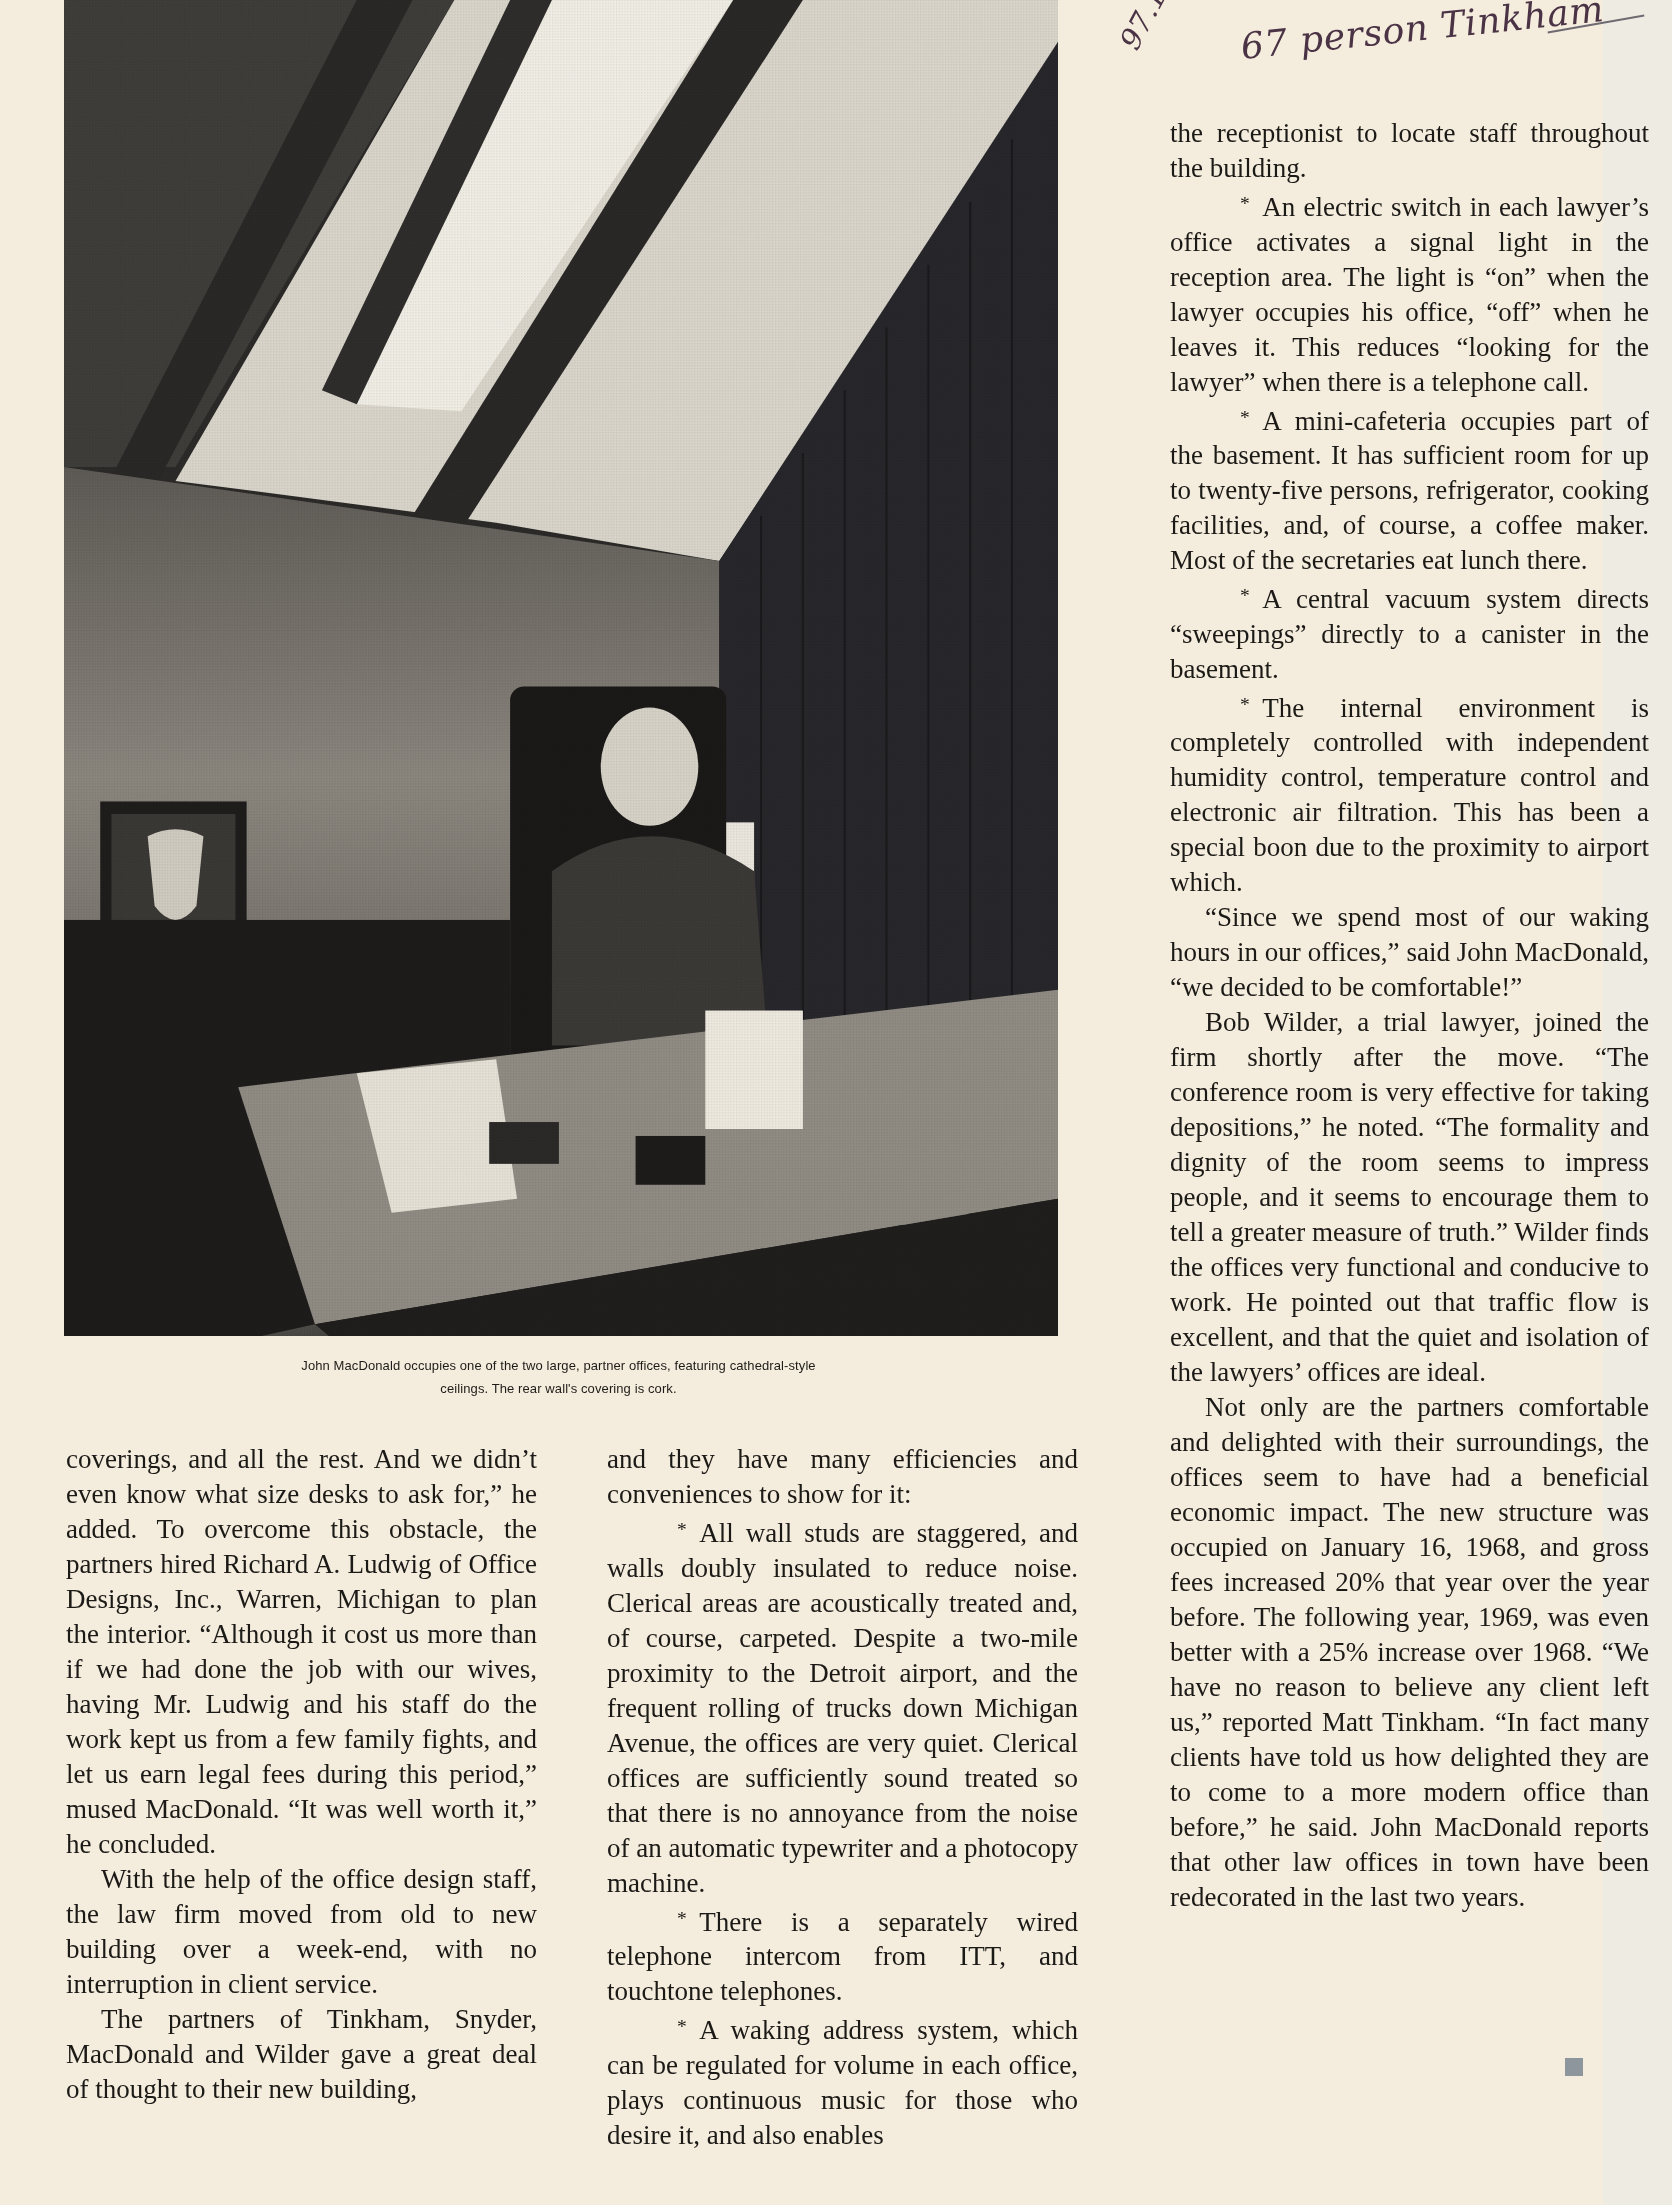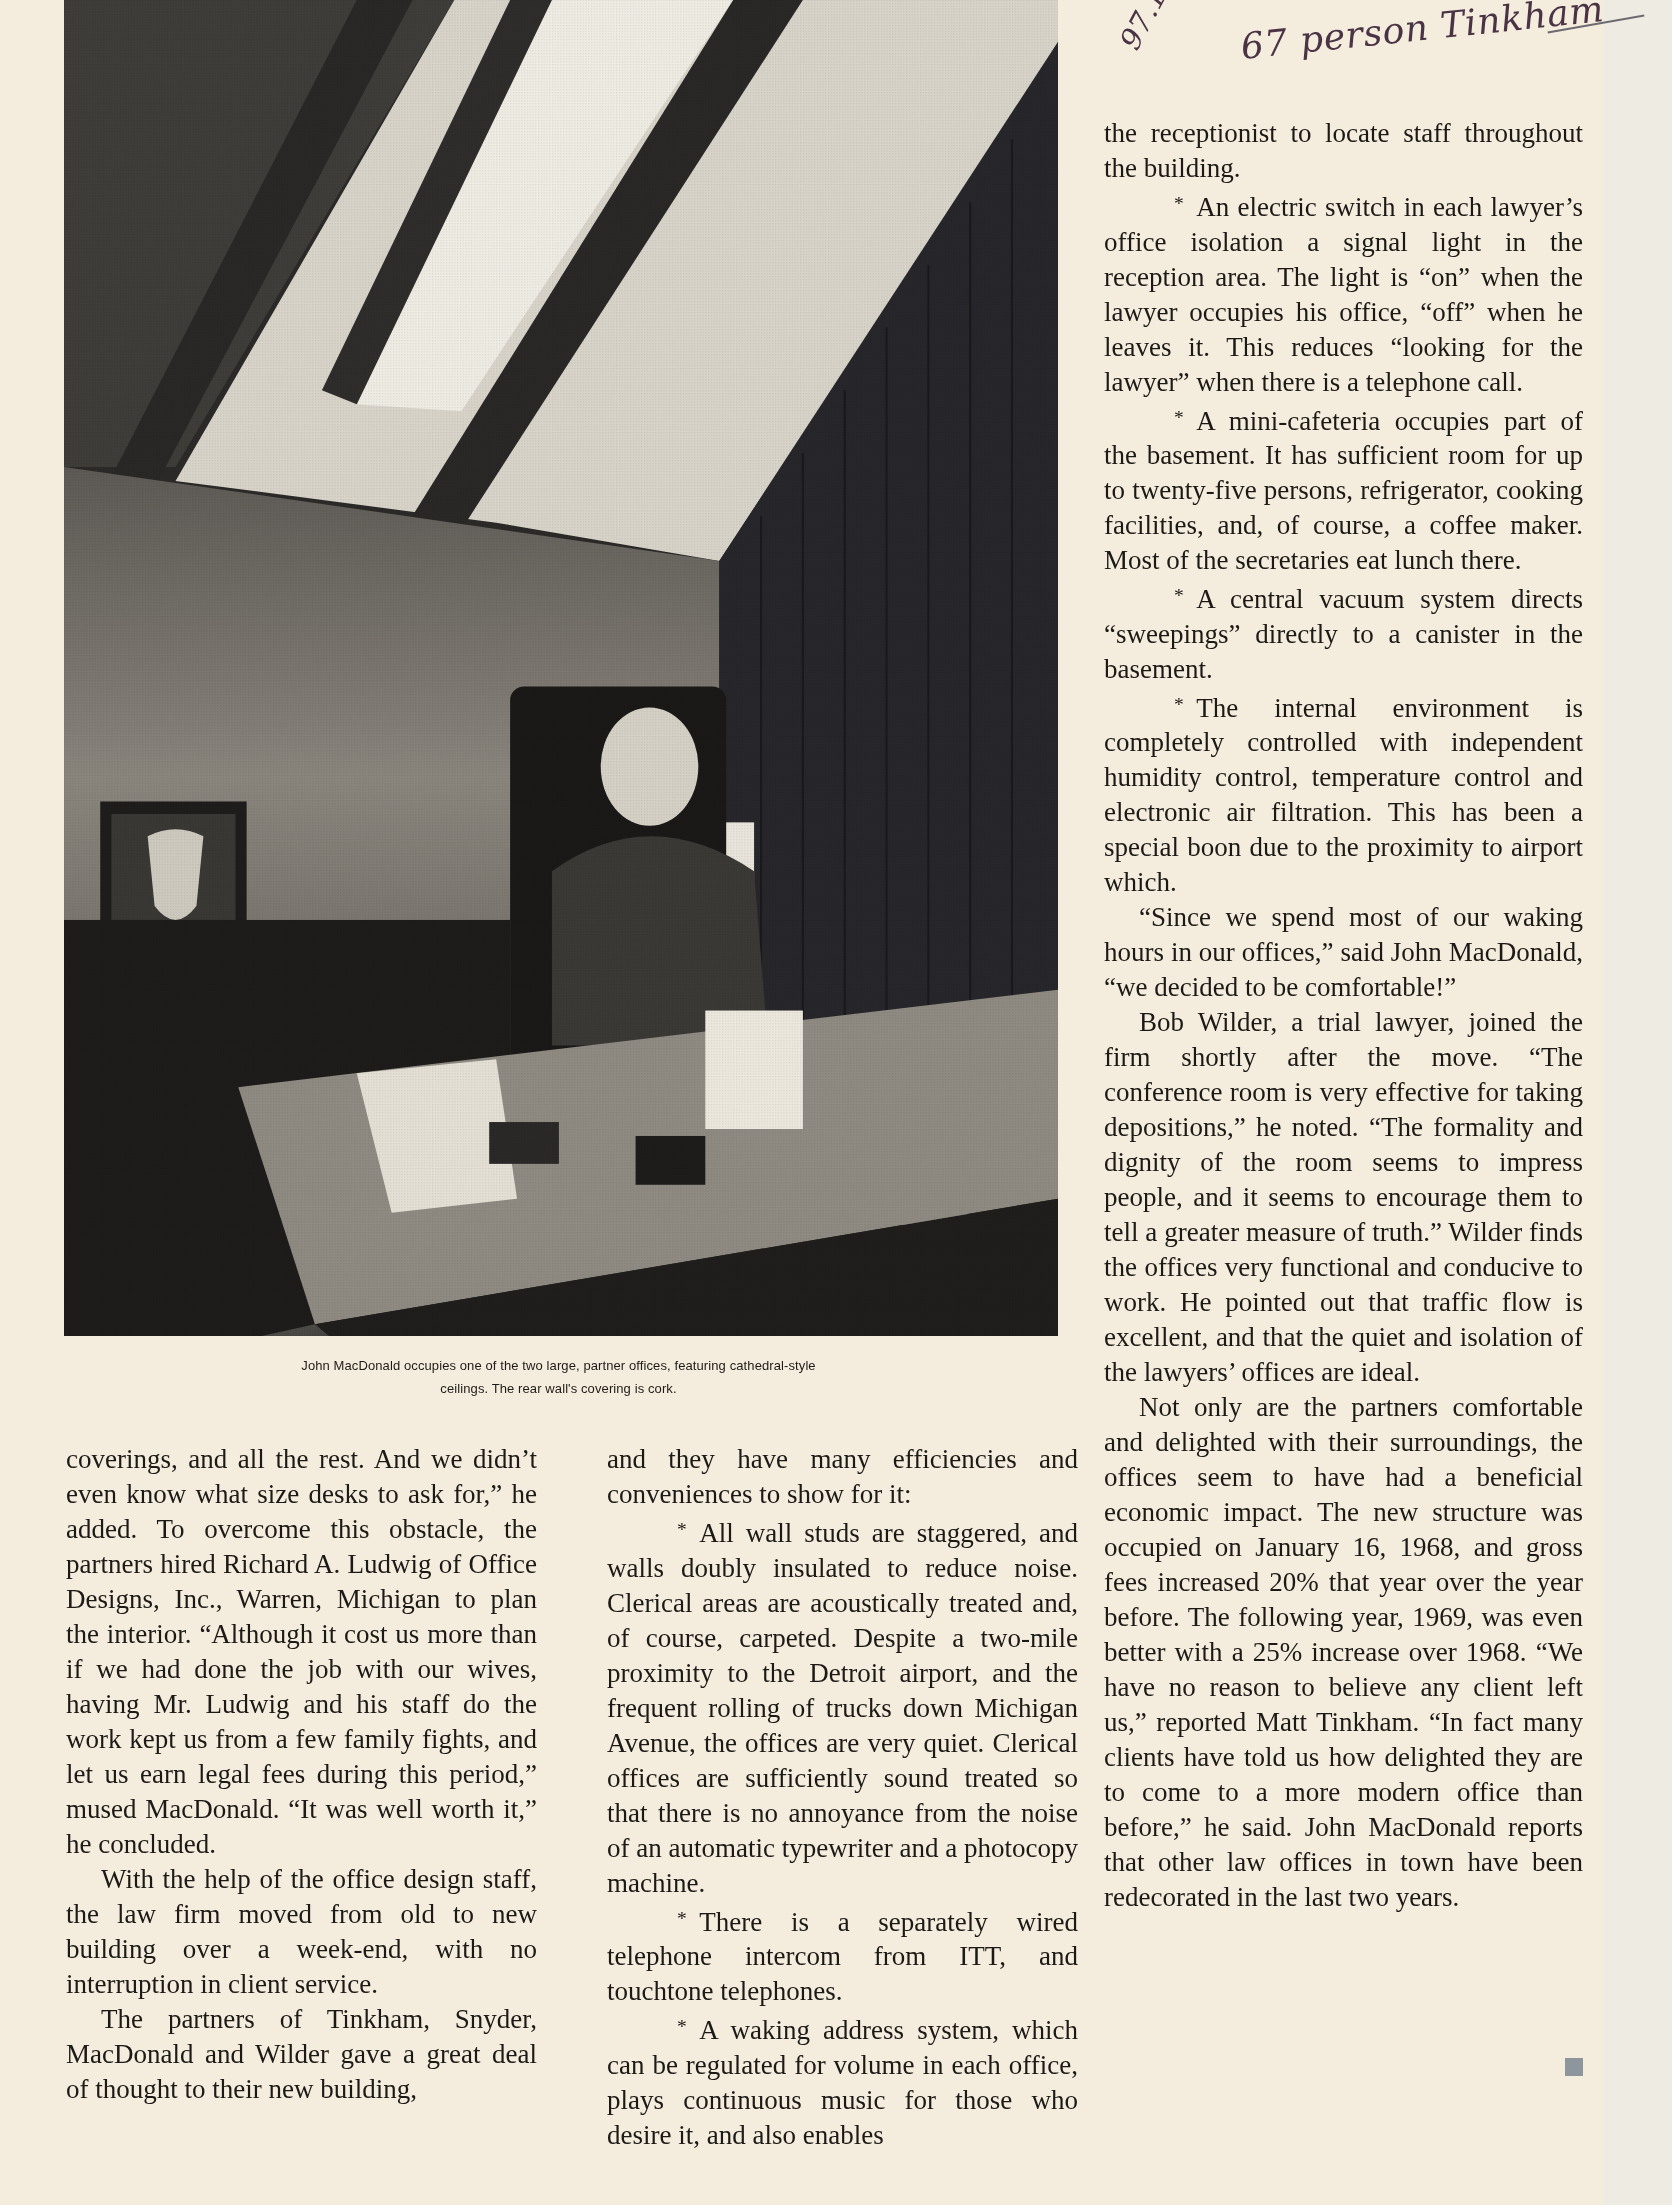--- a/index.html
+++ b/index.html
@@ -32,21 +32,21 @@
   }
   
   .col {
     position: absolute; font-size: 27px; line-height: 35px;
     text-align: justify; hyphens: manual;
   }
   .col p { margin: 0; text-indent: 35px; }
   .col p.noindent { text-indent: 0; }
   .col-1 { left: 66px; top: 1442px; width: 471px; }
   .col-2 { left: 591px; top: 1442px; width: 471px; margin-left: 16px; }
-  .col-3 { left: 1104px; top: 116px; width: 479px; }
+  .col-3 { left: 1170px; top: 116px; width: 479px; }
   .bullet { display: inline-block; font-size: 19.5px; vertical-align: 5.6px; margin-right: 12.5px; }
   
   .handwriting {
     position: absolute; font-family: "DejaVu Serif", serif; font-style: italic;
     color: #4a3345;
   }
   .hw-number { left: 1143px; top: 21px; font-size: 29px; transform: rotate(-62deg); transform-origin: left bottom; }
   .hw-note { left: 1240px; top: 7px; font-size: 36px; transform: rotate(-6deg); letter-spacing: 0.7px; }
   .hw-line { position: absolute; left: 1547px; top: 23px; width: 98px; height: 2.1px; background: #6e6a72; transform: rotate(-10deg); }
   .end-mark {
@@ -143,21 +143,21 @@
     <p><span>The partners of Tinkham, Snyder, MacDonald and Wilder gave a great deal of thought to their new building,</span></p>
   </div>
 <div class="col col-2">
     <p class="noindent"><span>and they have many efficiencies and conveniences to show for it:</span></p>
     <p><span class="bullet">*</span><span>All wall studs are staggered, and walls doubly insulated to reduce noise. Clerical areas are acoustically treated and, of course, carpeted. Despite a two-mile proximity to the Detroit airport, and the frequent rolling of trucks down Michigan Avenue, the offices are very quiet. Clerical offices are sufficiently sound treated so that there is no annoyance from the noise of an automatic typewriter and a photocopy machine.</span></p>
     <p><span class="bullet">*</span><span>There is a separately wired telephone intercom from ITT, and touchtone telephones.</span></p>
     <p><span class="bullet">*</span><span>A waking address system, which can be regulated for volume in each office, plays continuous music for those who desire it, and also enables</span></p>
   </div>
 <div class="col col-3">
     <p class="noindent"><span>the receptionist to locate staff throughout the building.</span></p>
-    <p><span class="bullet">*</span><span>An electric switch in each lawyer’s office isolation a signal light in the reception area. The light is “on” when the lawyer occupies his office, “off” when he leaves it. This reduces “looking for the lawyer” when there is a telephone call.</span></p>
+    <p><span class="bullet">*</span><span>An electric switch in each lawyer’s office activates a signal light in the reception area. The light is “on” when the lawyer occupies his office, “off” when he leaves it. This reduces “looking for the lawyer” when there is a telephone call.</span></p>
     <p><span class="bullet">*</span><span>A mini-cafeteria occupies part of the basement. It has sufficient room for up to twenty-five persons, refrigerator, cooking facilities, and, of course, a coffee maker. Most of the secretaries eat lunch there.</span></p>
     <p><span class="bullet">*</span><span>A central vacuum system directs “sweepings” directly to a canister in the basement.</span></p>
     <p><span class="bullet">*</span><span>The internal environment is completely controlled with independent humidity control, temperature control and electronic air filtration. This has been a special boon due to the proximity to airport which.</span></p>
     <p><span>“Since we spend most of our waking hours in our offices,” said John MacDonald, “we decided to be comfortable!”</span></p>
     <p><span>Bob Wilder, a trial lawyer, joined the firm shortly after the move. “The conference room is very effective for taking depositions,” he noted. “The formality and dignity of the room seems to impress people, and it seems to encourage them to tell a greater measure of truth.” Wilder finds the offices very functional and conducive to work. He pointed out that traffic flow is excellent, and that the quiet and isolation of the lawyers’ offices are ideal.</span></p>
     <p><span>Not only are the partners comfortable and delighted with their surroundings, the offices seem to have had a beneficial economic impact. The new structure was occupied on January 16, 1968, and gross fees increased 20% that year over the year before. The following year, 1969, was even better with a 25% increase over 1968. “We have no reason to believe any client left us,” reported Matt Tinkham. “In fact many clients have told us how delighted they are to come to a more modern office than before,” he said. John MacDonald reports that other law offices in town have been redecorated in the last two years.</span></p>
   </div>
 
 <div class="handwriting hw-number">97.14.5</div>
 <div class="handwriting hw-note">67 person Tinkham</div>

